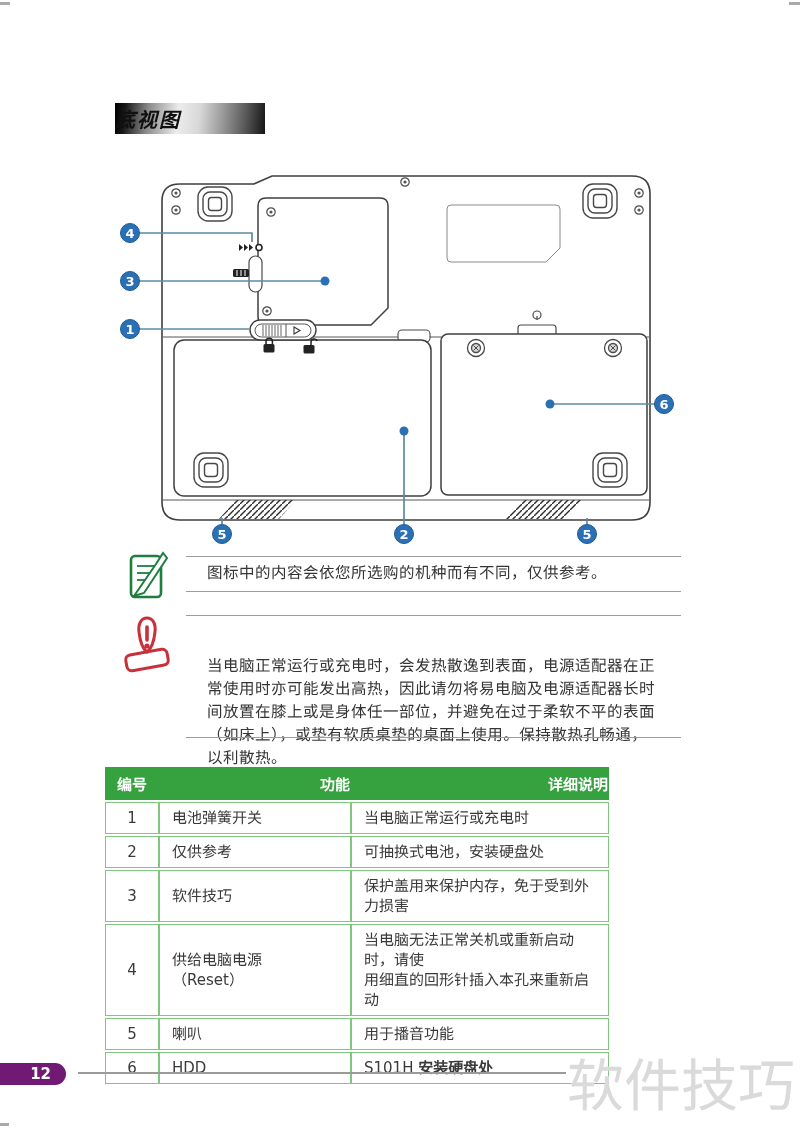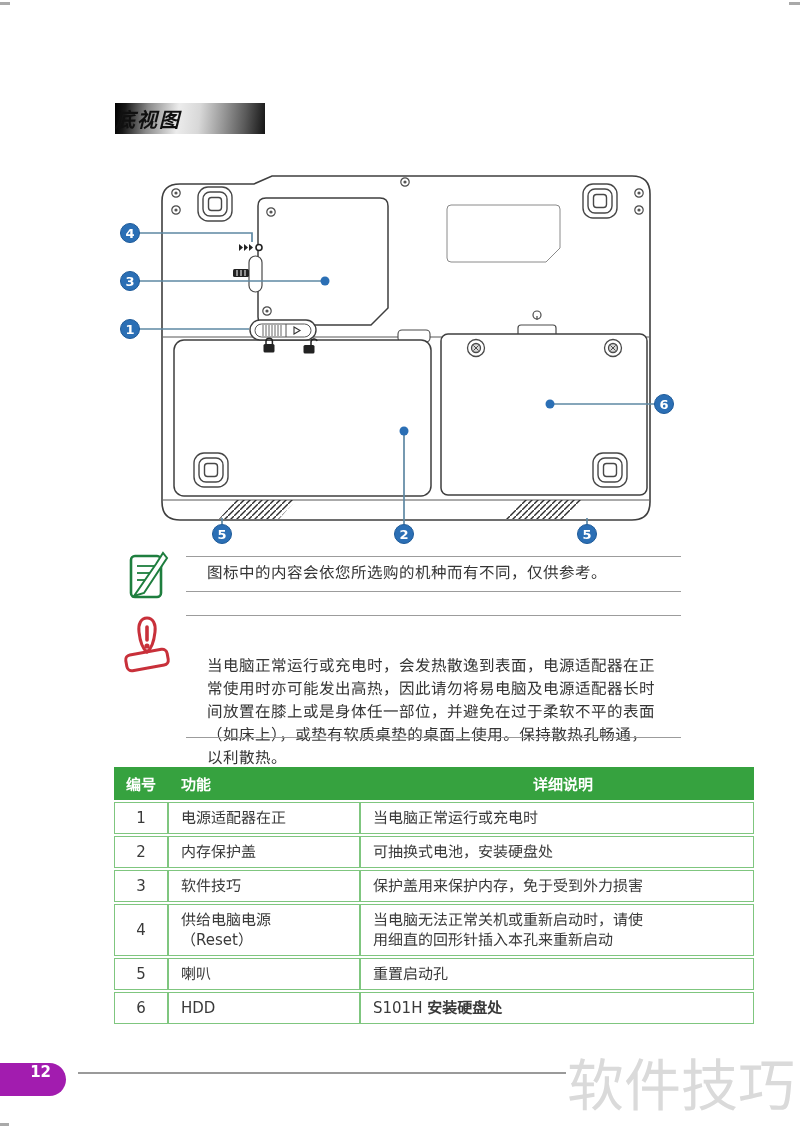--- a/index.html
+++ b/index.html
@@ -20,42 +20,42 @@
   .callout-num{font-size:13px;font-weight:bold;fill:#ffffff;text-anchor:middle;}
   
   .tip-rule{position:absolute;left:186px;width:495px;height:1px;background:#9c9c9c;}
   .tip-text{
     position:absolute;left:199px;width:492px;font-size:15.5px;color:#353535;
     line-height:23px;white-space:pre-line;letter-spacing:0.5px;margin-left:8px;
   }
   .tip-icon{position:absolute;}
   
   .spec-table{
-    position:absolute;left:114px;top:765px;width:640px;
+    position:absolute;left:105px;top:765px;width:504px;
     border-collapse:separate;border-spacing:0 2px;table-layout:fixed;
   }
   .spec-table th{
     background:#36a23f;color:#ffffff;font-size:15px;font-weight:bold;
     height:28px;border:1px solid #36a23f;padding:1px 0 2px 0;
   }
   .spec-table th.h-num{width:52px;text-align:center;}
-  .spec-table th.h-func{width:178px;text-align:left;padding-left:12px;}
-  .spec-table th.h-detail{text-align:center;padding-left:12px;}
+  .spec-table th.h-func{width:178px;text-align:right;padding-left:12px;}
+  .spec-table th.h-detail{text-align:right;padding-left:12px;}
   .spec-table td{
     border:1px solid #7fc67f;font-size:15px;color:#3a3a3a;
     padding:5px 8px 5px 12px;line-height:20px;white-space:pre-line;
     vertical-align:middle;background:#ffffff;
   }
   .spec-table td.c-num{text-align:center;padding-left:0;padding-right:0;}
   .bold-part{font-weight:bold;}
   
   .page-tab{
-    position:absolute;left:0px;top:1063px;width:66px;height:33px;
-    background:#a21caf;border-radius:0 17px 17px 0;
-    display:flex;justify-content:flex-end;
+    position:absolute;left:0px;top:1063px;width:66px;height:22px;
+    background:#701a75;border-radius:0 17px 17px 0;
+    display:flex;align-items:center;justify-content:flex-end;
   }
   .page-tab span{color:#ffffff;font-size:15px;font-weight:bold;padding-right:15px;}
   .footer-rule{position:absolute;left:78px;top:1072px;width:488px;height:2px;background:#9a9a9a;}
   .watermark{
     position:absolute;left:567px;top:1040px;width:240px;
     font-size:57px;color:#dadada;font-weight:normal;letter-spacing:0px;white-space:nowrap;
   }
 </style>
 </head>
 <body>
@@ -230,44 +230,44 @@
   <thead>
     <tr>
       <th class="h-num">编号</th>
       <th class="h-func">功能</th>
       <th class="h-detail">详细说明</th>
     </tr>
   </thead>
   <tbody>
     <tr>
       <td class="c-num">1</td>
-      <td>电源适配器在正</td>
+      <td>电池弹簧开关</td>
       <td>当电脑正常运行或充电时</td>
     </tr>
     <tr>
       <td class="c-num">2</td>
-      <td>内存保护盖</td>
+      <td>仅供参考</td>
       <td>可抽换式电池，安装硬盘处</td>
     </tr>
     <tr>
       <td class="c-num">3</td>
       <td>软件技巧</td>
       <td>保护盖用来保护内存，免于受到外力损害</td>
     </tr>
     <tr>
       <td class="c-num">4</td>
       <td>供给电脑电源
 （Reset）</td>
       <td>当电脑无法正常关机或重新启动时，请使
 用细直的回形针插入本孔来重新启动</td>
     </tr>
     <tr>
       <td class="c-num">5</td>
       <td>喇叭</td>
-      <td>重置启动孔</td>
+      <td>用于播音功能</td>
     </tr>
     <tr>
       <td class="c-num">6</td>
       <td>HDD</td>
       <td><span>S101H </span><span class="bold-part">安装硬盘处</span></td>
     </tr>
   </tbody>
 </table>
 
 <div class="page-tab">

